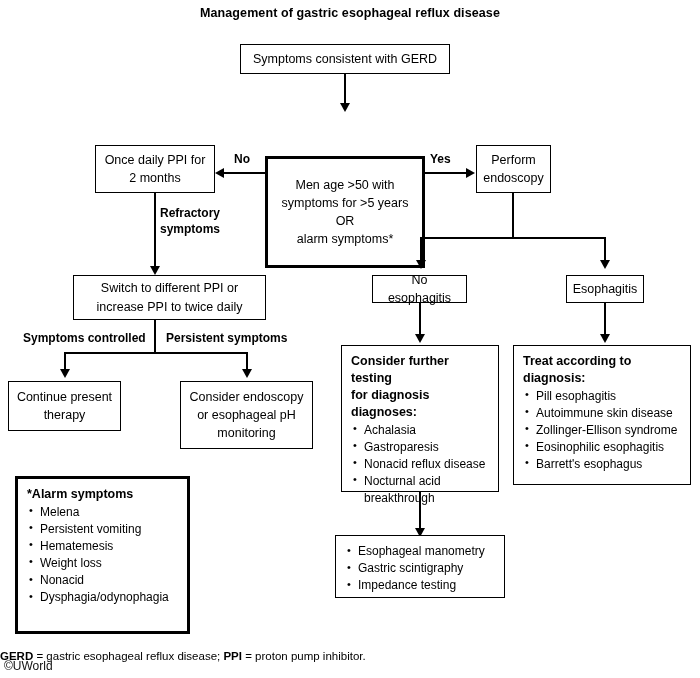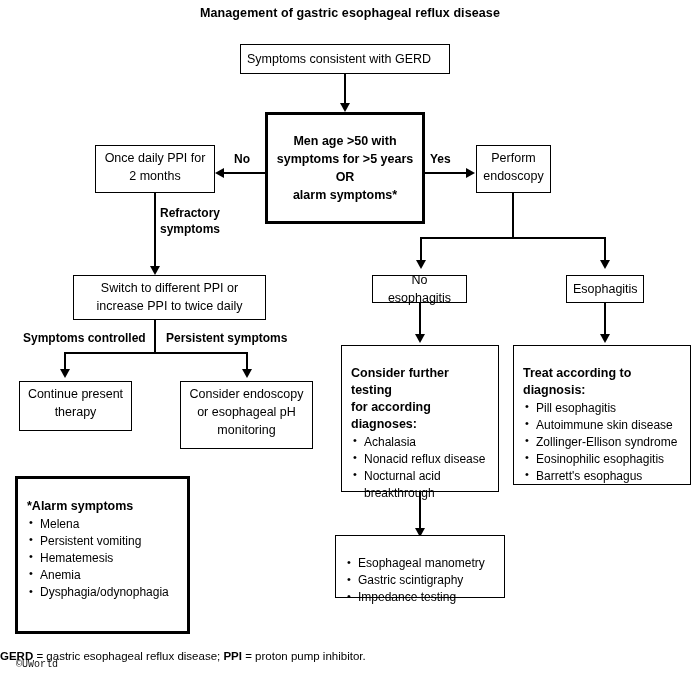--- a/index.html
+++ b/index.html
@@ -28,32 +28,32 @@
     font-weight: bold;
     letter-spacing: .1px;
   }
 
   
   .box {
     border: 1.6px solid #000;
     background: #fff;
     display: flex;
     align-items: center;
-    justify-content: flex-start;
+    justify-content: center;
     text-align: center;
     font-size: 12.5px;
     line-height: 1.45;
     padding: 3px 6px;
   }
   .box.thick { border-width: 3.2px; }
-  .box.bold  { font-weight: bold; }
+  .box.bold  { font-weight: normal; margin-top: 44px; }
   .box.listbox {
     display: block;
     text-align: left;
-    padding: 19px 9px 7px 9px;
+    padding: 7px 9px 7px 9px;
   }
 
   
   .lb-head {
     font-weight: bold;
     font-size: 12.5px;
     line-height: 1.35;
     margin-bottom: 1px;
   }
   ul.bul {
@@ -107,24 +107,23 @@
   .edge-label.multi { line-height: 1.3; text-align: right; }
 
   
   .footer {
     left: 0; top: 650px; width: 700px;
     text-align: left;
     font-size: 11.5px;
   }
   .footer b { font-weight: bold; }
   .copyright {
-    left: 16px; top: 659px;
-    font-size: 10px;
+    left: 4px; top: 659px;
+    font-size: 12px;
     color: #111;
-    font-family: Liberation Mono, monospace;
   }
 </style>
 </head>
 <body>
 
 <div id="canvas">
 
   <div class="abs title">Management of gastric esophageal reflux disease</div>
 
   <div class="abs box" style="left:240px; top:44px; width:210px; height:30px;">
@@ -165,21 +164,21 @@
   <div class="abs vline" style="left:154px; top:320px; height:33px;"></div>
   <div class="abs hline" style="left:64px; top:352px; width:184px;"></div>
   <div class="abs vline" style="left:64px; top:352px; height:20px;"></div>
   <div class="abs vline" style="left:246px; top:352px; height:20px;"></div>
   <div class="abs arrow-d" style="left:59.5px; top:369px;"></div>
   <div class="abs arrow-d" style="left:241.5px; top:369px;"></div>
 
   <div class="abs edge-label" style="left:23px; top:331px;">Symptoms controlled</div>
   <div class="abs edge-label" style="left:166px; top:331px;">Persistent symptoms</div>
 
-  <div class="abs box" style="left:8px; top:381px; width:113px; height:50px; flex-direction:column;margin-left:11px;">
+  <div class="abs box" style="left:8px; top:381px; width:113px; height:50px; flex-direction:column;">
     <span>Continue present</span>
     <span>therapy</span>
   </div>
 
   <div class="abs box" style="left:180px; top:381px; width:133px; height:68px; flex-direction:column;">
     <span>Consider endoscopy</span>
     <span>or esophageal pH</span>
     <span>monitoring</span>
   </div>
 
@@ -209,24 +208,25 @@
 
   <div class="abs vline" style="left:419px; top:303px; height:35px;"></div>
   <div class="abs arrow-d" style="left:414.5px; top:334px;"></div>
 
   <div class="abs vline" style="left:604px; top:303px; height:35px;"></div>
   <div class="abs arrow-d" style="left:599.5px; top:334px;"></div>
 
   <div class="abs box listbox" style="left:341px; top:345px; width:158px; height:147px;">
     <div class="lb-head">
       <div>Consider further testing</div>
-      <div>for according diagnoses:</div>
+      <div>for diagnosis diagnoses:</div>
     </div>
     <ul class="bul">
       <li>Achalasia</li>
+      <li>Gastroparesis</li>
       <li>Nonacid reflux disease</li>
       <li>Nocturnal acid breakthrough</li>
     </ul>
   </div>
 
   <div class="abs box listbox" style="left:513px; top:345px; width:178px; height:140px;">
     <div class="lb-head">Treat according to diagnosis:</div>
     <ul class="bul">
       <li>Pill esophagitis</li>
       <li>Autoimmune skin disease</li>
@@ -246,21 +246,22 @@
       <li>Impedance testing</li>
     </ul>
   </div>
 
   <div class="abs box thick listbox" style="left:15px; top:476px; width:175px; height:158px;">
     <div class="lb-head">*Alarm symptoms</div>
     <ul class="bul">
       <li>Melena</li>
       <li>Persistent vomiting</li>
       <li>Hematemesis</li>
-      <li>Anemia</li>
+      <li>Weight loss</li>
+      <li>Nonacid</li>
       <li>Dysphagia/odynophagia</li>
     </ul>
   </div>
 
   <div class="abs footer">
     <b>GERD</b><span> = gastric esophageal reflux disease; </span><b>PPI</b><span> = proton pump inhibitor.</span>
   </div>
 
   <div class="abs copyright">©UWorld</div>
 

